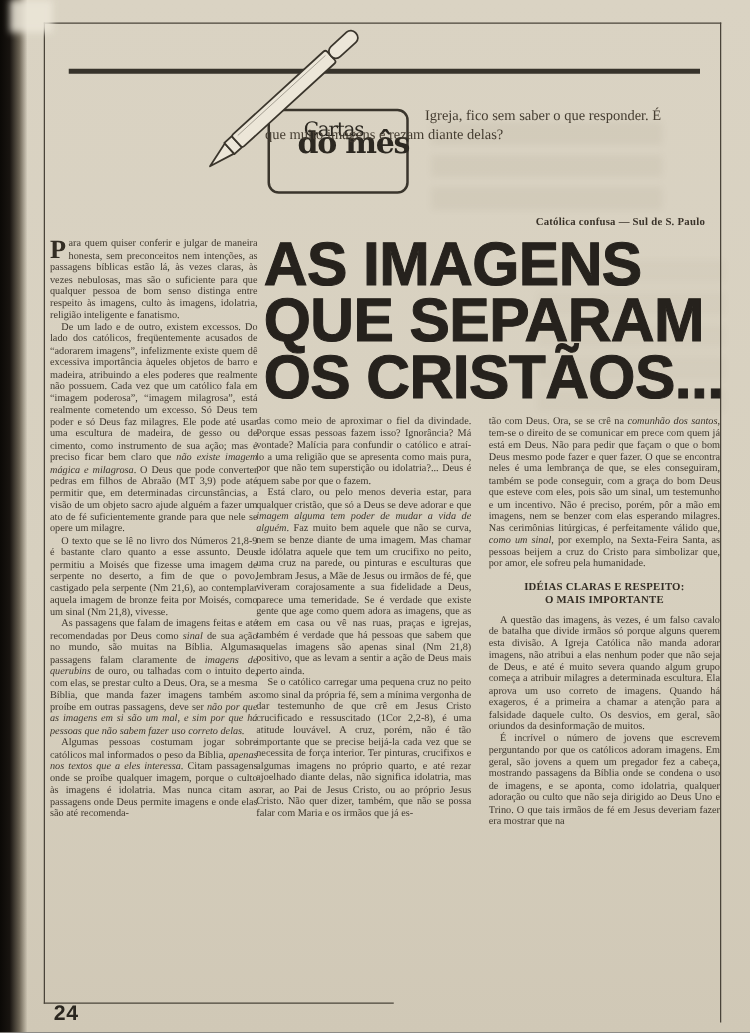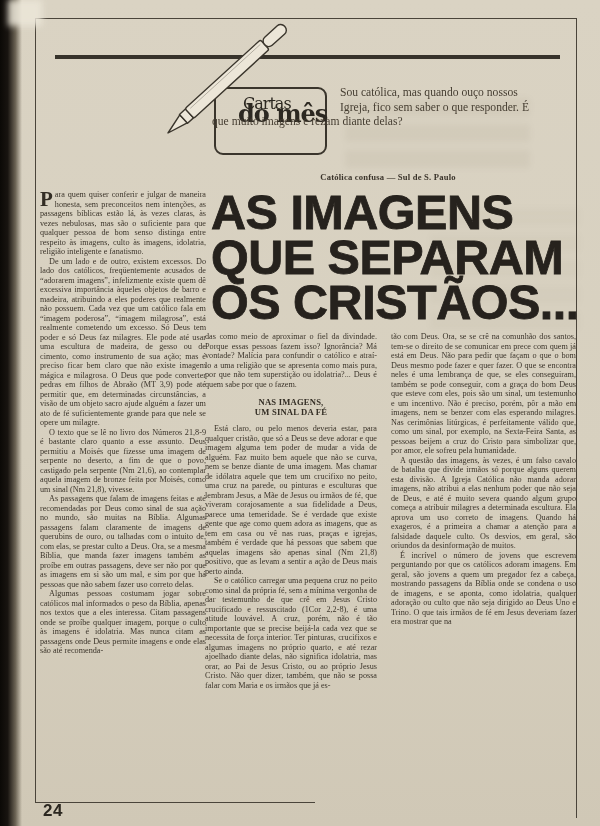--- a/index.html
+++ b/index.html
@@ -23,37 +23,37 @@
   .ghost2{left:430px;top:200px;width:150px;height:130px;opacity:.06;}
   
   .logo-box{position:absolute;left:214px;top:87px;width:109px;height:64px;border:2px solid #3a352c;border-radius:9px;}
   .logo-l1{position:absolute;left:243px;top:92px;font-family:"DejaVu Serif",serif;font-weight:normal;
            font-size:16px;line-height:24px;letter-spacing:-1px;color:#2c2821;}
   .logo-l2{position:absolute;left:238px;top:102px;font-family:"DejaVu Serif",serif;font-weight:bold;
            font-size:24px;line-height:24px;letter-spacing:-1px;color:#2c2821;}
   
   .letter{position:absolute;left:340px;top:86px;width:242px;font-size:11.6px;line-height:14.7px;color:#453d31;}
   .letter .letter-line.outdent{margin-left:-128px;}
-  .signature{position:absolute;left:212px;top:172px;width:352px;text-align:center;
+  .signature{position:absolute;left:212px;top:172px;width:352px;text-align:right;
              font-size:8.6px;font-weight:bold;color:#3a332a;letter-spacing:.2px;}
   
   .headline{position:absolute;left:211px;top:190px;width:384px;
             font-family:"Liberation Sans",sans-serif;font-weight:bold;
             font-size:49px;line-height:45px;color:#26221d;letter-spacing:-.5px;
             transform:scaleX(.99);transform-origin:left top;
             -webkit-text-stroke:.8px #26221d;}
   
   .col{position:absolute;font-size:8.2px;line-height:9.5px;text-align:justify;
        color:#3c352b;overflow:hidden;}
   .col1{left:40px;top:190px;width:166px;height:608px;}
   .col2{left:205px;top:332px;width:172px;height:488px;}
   .col3{left:391px;top:332px;width:185px;height:488px;}
   .col p{margin:0;text-indent:9px;}
   .col p.noind{text-indent:0;}
-  .col .i{}
+  .col .i{font-style:italic;}
   .col .dc{float:left;font-weight:bold;font-size:21px;line-height:17px;padding:1px 2px 0 0;color:#332d24;}
   .col h4{margin:8px 0 7px;text-align:center;font-size:8.6px;line-height:10px;
           letter-spacing:.2px;color:#332d24;text-indent:0;}
   
   .pageno{position:absolute;left:43px;top:801px;font-family:"Liberation Sans",sans-serif;
           font-weight:bold;font-size:17px;color:#2b2720;letter-spacing:.5px;}
   .pen-svg{position:absolute;left:0;top:0;pointer-events:none;}
 </style>
 </head>
 <body>
@@ -77,47 +77,46 @@
     <g transform="translate(168,133) rotate(-42.4)" fill="#ece6d8" stroke="#3a352c" stroke-width="1.4" stroke-linejoin="round">
       <polygon points="0,0 21,-5.5 21,5.5"></polygon>
       <rect x="21" y="-6" width="8" height="12"></rect>
       <rect x="29" y="-6.5" width="102" height="13" rx="2"></rect>
       <rect x="131" y="-5.5" width="27" height="11" rx="5"></rect>
       <line x1="33" y1="-3.2" x2="128" y2="-3.2" stroke="#3a352c" stroke-width="0.6" opacity="0.5"></line>
     </g>
   </svg>
 
   <div class="letter">
-      <div class="letter-line">Sou católica, mas quando ouço nossos</div>
       <div class="letter-line">Igreja, fico sem saber o que responder. É</div>
       <div class="letter-line outdent">que muito imagens e rezam diante delas?</div>
     </div>
   <div class="signature">Católica confusa — Sul de S. Paulo</div>
 
   <div class="headline">
     <div>AS IMAGENS</div>
     <div>QUE SEPARAM</div>
     <div>OS CRISTÃOS...</div>
   </div>
 
   <div class="col col1">
       <p class="noind"><span class="dc">P</span><span>ara quem quiser conferir e julgar de maneira honesta, sem preconceitos nem intenções, as passagens bíblicas estão lá, às vezes claras, às vezes nebulosas, mas são o suficiente para que qualquer pessoa de bom senso distinga entre respeito às imagens, culto às imagens, idolatria, religião inteligente e fanatismo.</span></p>
       <p><span>De um lado e de outro, existem excessos. Do lado dos católicos, freqüentemente acusados de “adorarem imagens”, infelizmente existe quem dê excessiva importância àqueles objetos de barro e madeira, atribuindo a eles poderes que realmente não possuem. Cada vez que um católico fala em “imagem poderosa”, “imagem milagrosa”, está realmente cometendo um excesso. Só Deus tem poder e só Deus faz milagres. Ele pode até usar uma escultura de madeira, de gesso ou de cimento, como instrumento de sua ação; mas é preciso ficar bem claro que </span><span class="i">não existe imagem mágica e milagrosa</span><span>. O Deus que pode converter pedras em filhos de Abraão (MT 3,9) pode até permitir que, em determinadas circunstâncias, a visão de um objeto sacro ajude alguém a fazer um ato de fé suficientemente grande para que nele se opere um milagre.</span></p>
       <p><span>O texto que se lê no livro dos Números 21,8-9 é bastante claro quanto a esse assunto. Deus permitiu a Moisés que fizesse uma imagem de serpente no deserto, a fim de que o povo, castigado pela serpente (Nm 21,6), ao contemplar aquela imagem de bronze feita por Moisés, como um sinal (Nm 21,8), vivesse.</span></p>
       <p><span>As passagens que falam de imagens feitas e até recomendadas por Deus como </span><span class="i">sinal</span><span> de sua ação no mundo, são muitas na Bíblia. Algumas passagens falam claramente de </span><span class="i">imagens de querubins</span><span> de ouro, ou talhadas com o intuito de, com elas, se prestar culto a Deus. Ora, se a mesma Bíblia, que manda fazer imagens também as proíbe em outras passagens, deve ser </span><span class="i">não por que as imagens em si são um mal, e sim por que há pessoas que não sabem fazer uso correto delas.</span></p>
       <p><span>Algumas pessoas costumam jogar sobre católicos mal informados o peso da Bíblia, </span><span class="i">apenas nos textos que a eles interessa</span><span>. Citam passagens onde se proíbe qualquer imagem, porque o culto às imagens é idolatria. Mas nunca citam as passagens onde Deus permite imagens e onde elas são até recomenda-</span></p>
     </div>
   <div class="col col2">
       <p class="noind"><span>das como meio de aproximar o fiel da divindade. Porque essas pessoas fazem isso? Ignorância? Má vontade? Malícia para confundir o católico e atraí-lo a uma religião que se apresenta como mais pura, por que não tem superstição ou idolatria?... Deus é quem sabe por que o fazem.</span></p>
-      <h4>NAS IMAGENS,<br>UM SINAL DA FÉ</h4>
       <p><span>Está claro, ou pelo menos deveria estar, para qualquer cristão, que só a Deus se deve adorar e que </span><span class="i">imagem alguma tem poder de mudar a vida de alguém</span><span>. Faz muito bem aquele que não se curva, nem se benze diante de uma imagem. Mas chamar de idólatra aquele que tem um crucifixo no peito, uma cruz na parede, ou pinturas e esculturas que lembram Jesus, a Mãe de Jesus ou irmãos de fé, que viveram corajosamente a sua fidelidade a Deus, parece uma temeridade. Se é verdade que existe gente que age como quem adora as imagens, que as tem em casa ou vê nas ruas, praças e igrejas, também é verdade que há pessoas que sabem que aquelas imagens são apenas sinal (Nm 21,8) positivo, que as levam a sentir a ação de Deus mais perto ainda.</span></p>
       <p><span>Se o católico carregar uma pequena cruz no peito como sinal da própria fé, sem a mínima vergonha de dar testemunho de que crê em Jesus Cristo crucificado e ressuscitado (1Cor 2,2-8), é uma atitude louvável. A cruz, porém, não é tão importante que se precise beijá-la cada vez que se necessita de força interior. Ter pinturas, crucifixos e algumas imagens no próprio quarto, e até rezar ajoelhado diante delas, não significa idolatria, mas orar, ao Pai de Jesus Cristo, ou ao próprio Jesus Cristo. Não quer dizer, também, que não se possa falar com Maria e os irmãos que já es-</span></p>
     </div>
   <div class="col col3">
       <p class="noind"><span>tão com Deus. Ora, se se crê na </span><span class="i">comunhão dos santos</span><span>, tem-se o direito de se comunicar em prece com quem já está em Deus. Não para pedir que façam o que o bom Deus mesmo pode fazer e quer fazer. O que se encontra neles é uma lembrança de que, se eles conseguiram, também se pode conseguir, com a graça do bom Deus que esteve com eles, pois são um sinal, um testemunho e um incentivo. Não é preciso, porém, pôr a mão em imagens, nem se benzer com elas esperando milagres. Nas cerimônias litúrgicas, é perfeitamente válido que, </span><span class="i">como um sinal</span><span>, por exemplo, na Sexta-Feira Santa, as pessoas beijem a cruz do Cristo para simbolizar que, por amor, ele sofreu pela humanidade.</span></p>
+      <h4>IDÉIAS CLARAS E RESPEITO:<br>O MAIS IMPORTANTE</h4>
       <p><span>A questão das imagens, às vezes, é um falso cavalo de batalha que divide irmãos só porque alguns querem esta divisão. A Igreja Católica não manda adorar imagens, não atribui a elas nenhum poder que não seja de Deus, e até é muito severa quando algum grupo começa a atribuir milagres a determinada escultura. Ela aprova um uso correto de imagens. Quando há exageros, é a primeira a chamar a atenção para a falsidade daquele culto. Os desvios, em geral, são oriundos da desinformação de muitos.</span></p>
       <p><span>É incrível o número de jovens que escrevem perguntando por que os católicos adoram imagens. Em geral, são jovens a quem um pregador fez a cabeça, mostrando passagens da Bíblia onde se condena o uso de imagens, e se aponta, como idolatria, qualquer adoração ou culto que não seja dirigido ao Deus Uno e Trino. O que tais irmãos de fé em Jesus deveriam fazer era mostrar que na</span></p>
     </div>
 
   <div class="pageno">24</div>
 
   <div class="binding"></div>
   <div class="corner-light"></div>
 </div>
 

